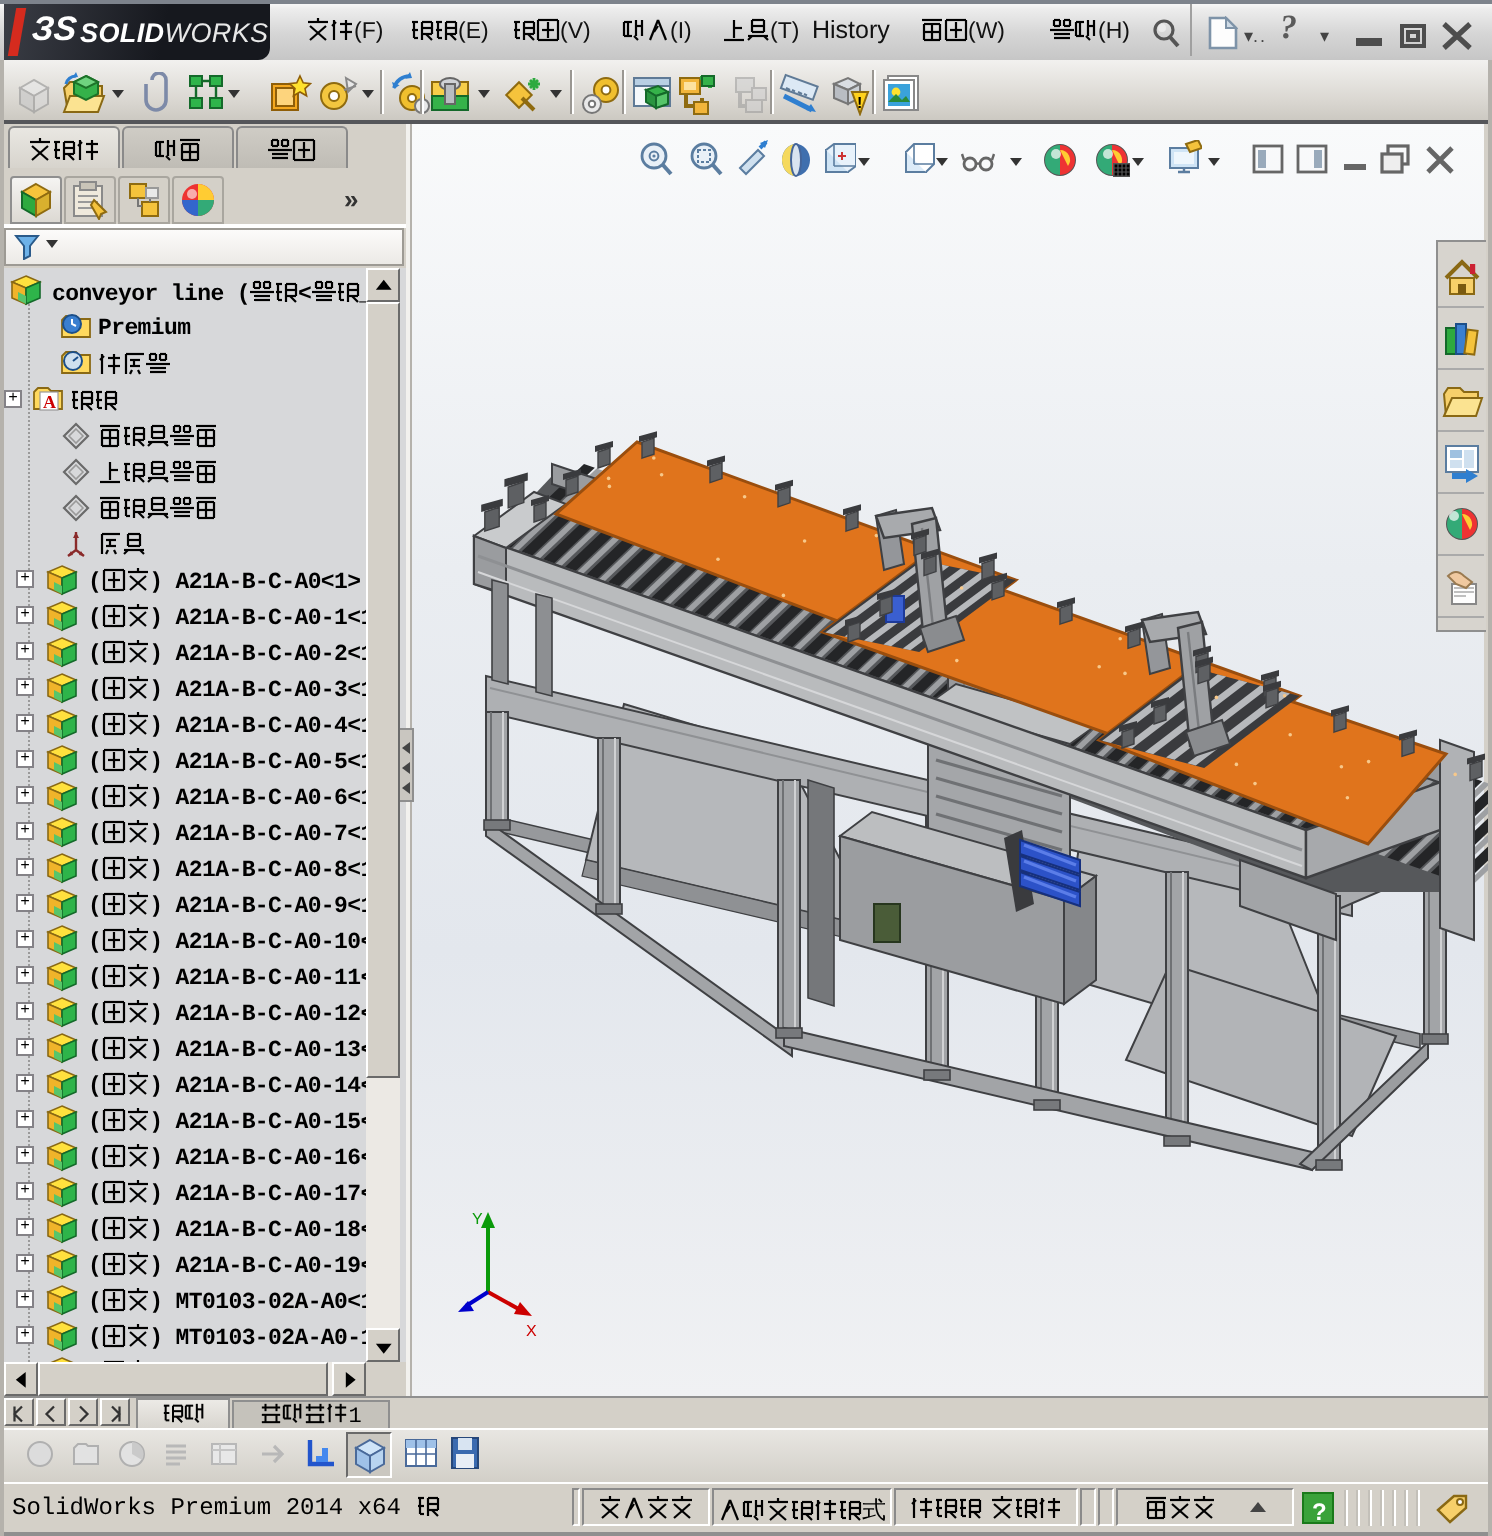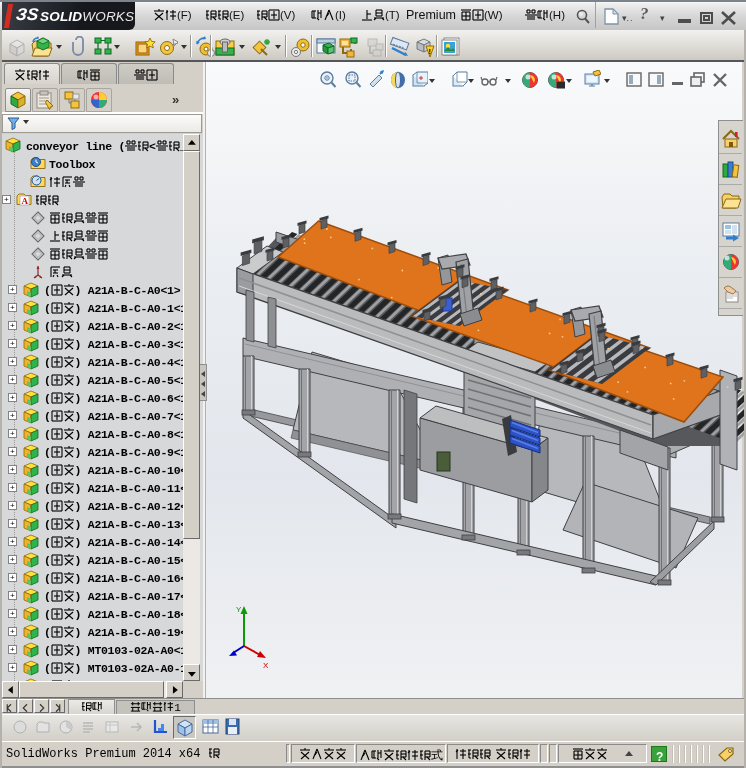--- a/index.html
+++ b/index.html
@@ -93,21 +93,21 @@
       </svg><svg class="cj" style="width:12px;height:12px;vertical-align:-2px" viewBox="0 0 12 12">
         <line x1="3" y1="1" x2="9" y2="1" stroke="#000" stroke-width="1.1"></line>
         <line x1="3" y1="1" x2="3" y2="7" stroke="#000" stroke-width="1.1"></line>
         <line x1="9" y1="1" x2="9" y2="7" stroke="#000" stroke-width="1.1"></line>
         <line x1="3" y1="4" x2="9" y2="4" stroke="#000" stroke-width="1.1"></line>
         <line x1="3" y1="7" x2="9" y2="7" stroke="#000" stroke-width="1.1"></line>
         <line x1="1" y1="9" x2="11" y2="9" stroke="#000" stroke-width="1.1"></line>
         <line x1="3" y1="9" x2="1" y2="11" stroke="#000" stroke-width="1.1"></line>
         <line x1="9" y1="9" x2="11" y2="11" stroke="#000" stroke-width="1.1"></line>
       </svg><span style="font-size:11.5px">(T)</span></div>
-    <div class="abs" style="left:406px;top:8px;font-size:12.5px;color:#111">Premium</div>
+    <div class="abs" style="left:406px;top:8px;font-size:12.5px;color:#111">History</div>
     <div class="abs" style="left:460px;top:8px;font-size:12px;color:#111"><svg class="cj" style="width:12px;height:12px;vertical-align:-2px" viewBox="0 0 12 12">
         <line x1="1" y1="1" x2="11" y2="1" stroke="#000" stroke-width="1.1"></line>
         <line x1="2" y1="3" x2="2" y2="11" stroke="#000" stroke-width="1.1"></line>
         <line x1="10" y1="3" x2="10" y2="11" stroke="#000" stroke-width="1.1"></line>
         <line x1="2" y1="3" x2="10" y2="3" stroke="#000" stroke-width="1.1"></line>
         <line x1="2" y1="7" x2="10" y2="7" stroke="#000" stroke-width="1.1"></line>
         <line x1="2" y1="11" x2="10" y2="11" stroke="#000" stroke-width="1.1"></line>
         <line x1="6" y1="3" x2="6" y2="11" stroke="#000" stroke-width="1.1"></line>
       </svg><svg class="cj" style="width:12px;height:12px;vertical-align:-2px" viewBox="0 0 12 12">
         <line x1="1" y1="1" x2="11" y2="1" stroke="#000" stroke-width="1.1"></line>
@@ -846,21 +846,21 @@
           <line x1="11" y1="2" x2="11" y2="8" stroke="#000" stroke-width="1.1"></line>
           <line x1="8" y1="8" x2="11" y2="11" stroke="#000" stroke-width="1.1"></line>
         </svg>_</span>
     </div>
     <div class="abs" style="left:0;top:21px;width:201px;height:18px;white-space:nowrap">
       <div class="abs" style="left:28px;top:1px"><svg width="16" height="16" viewBox="0 0 16 16">
           <use href="#fold"></use>
           <circle cx="6" cy="6" r="4.5" fill="#3a7fd0" stroke="#1c4f8a"></circle>
           <path d="M6,3.5 v2.5 l2,1" stroke="#fff" fill="none"></path>
         </svg></div>
-      <span class="abs mono" style="left:47px;top:3px;font-size:11.5px;letter-spacing:-0.3px;font-weight:bold;color:#000">Toolbox</span>
+      <span class="abs mono" style="left:47px;top:3px;font-size:11.5px;letter-spacing:-0.3px;font-weight:bold;color:#000">Premium</span>
     </div>
     <div class="abs" style="left:0;top:39px;width:201px;height:18px;white-space:nowrap">
       <div class="abs" style="left:28px;top:1px"><svg width="16" height="16" viewBox="0 0 16 16">
           <use href="#fold"></use>
           <circle cx="6.5" cy="6.5" r="4.5" fill="#cfe0ef" stroke="#1c4f8a"></circle>
           <path d="M6.5,6.5 L9,4.5" stroke="#1c4f8a"></path>
         </svg></div>
       <span class="abs mono" style="left:47px;top:3px;font-size:11.5px;letter-spacing:-0.3px;font-weight:bold;color:#000"><svg class="cj" style="width:12px;height:12px;vertical-align:-2px" viewBox="0 0 12 12">
           <line x1="2" y1="1" x2="2" y2="11" stroke="#000" stroke-width="1.1"></line>
           <line x1="1" y1="4" x2="3" y2="2" stroke="#000" stroke-width="1.1"></line>

